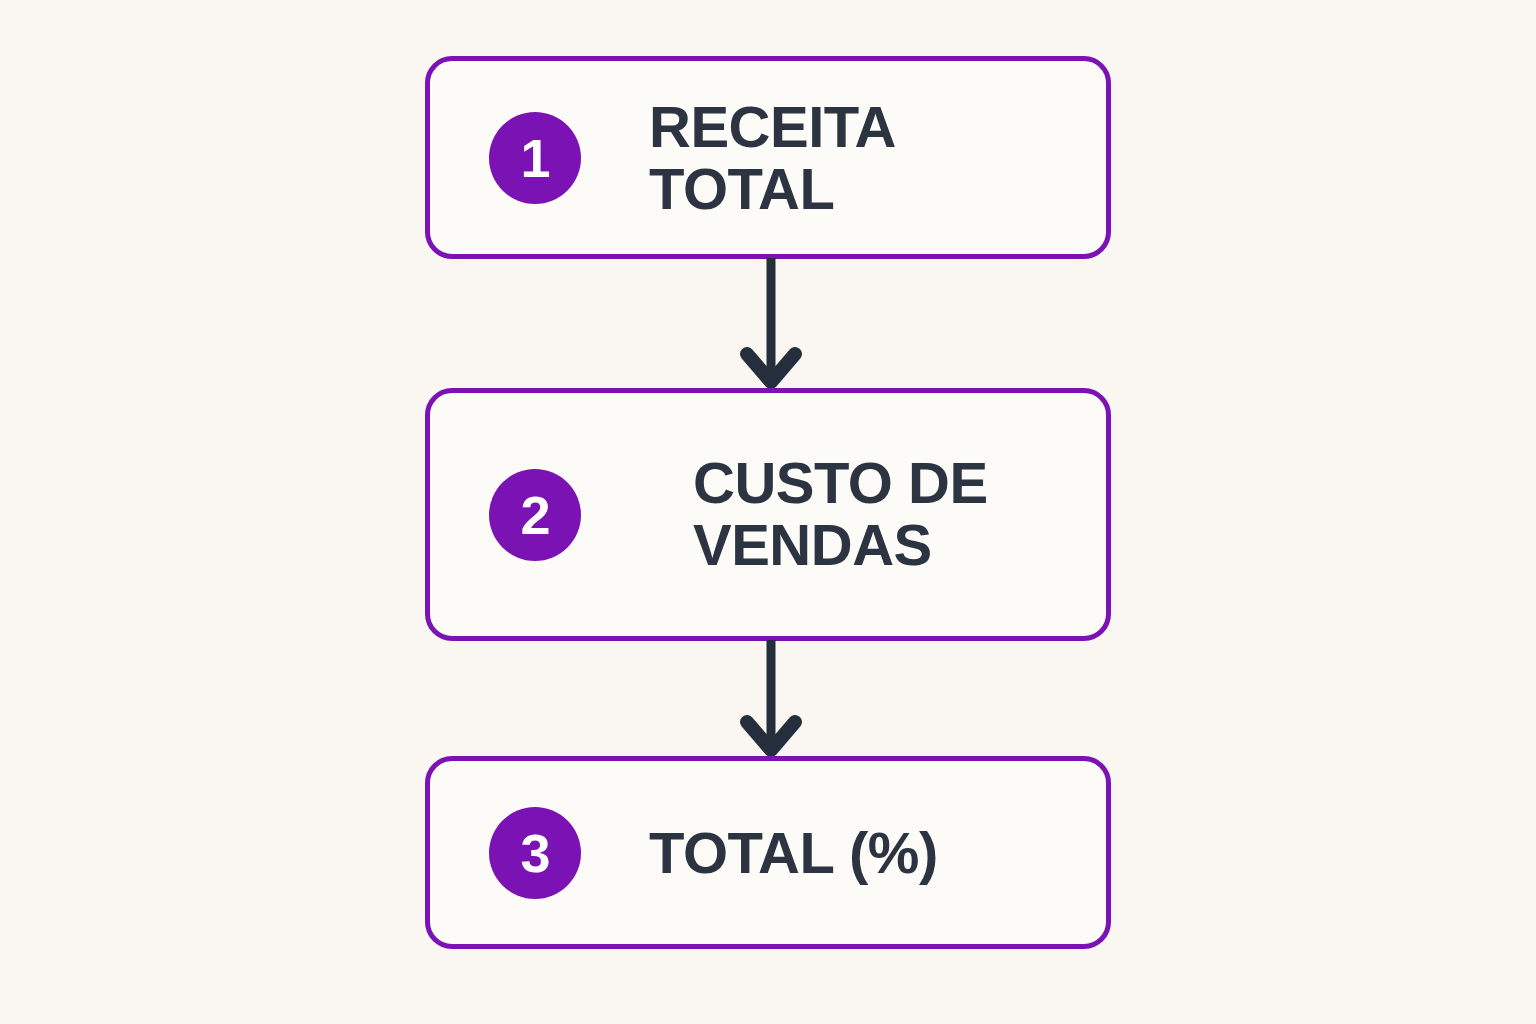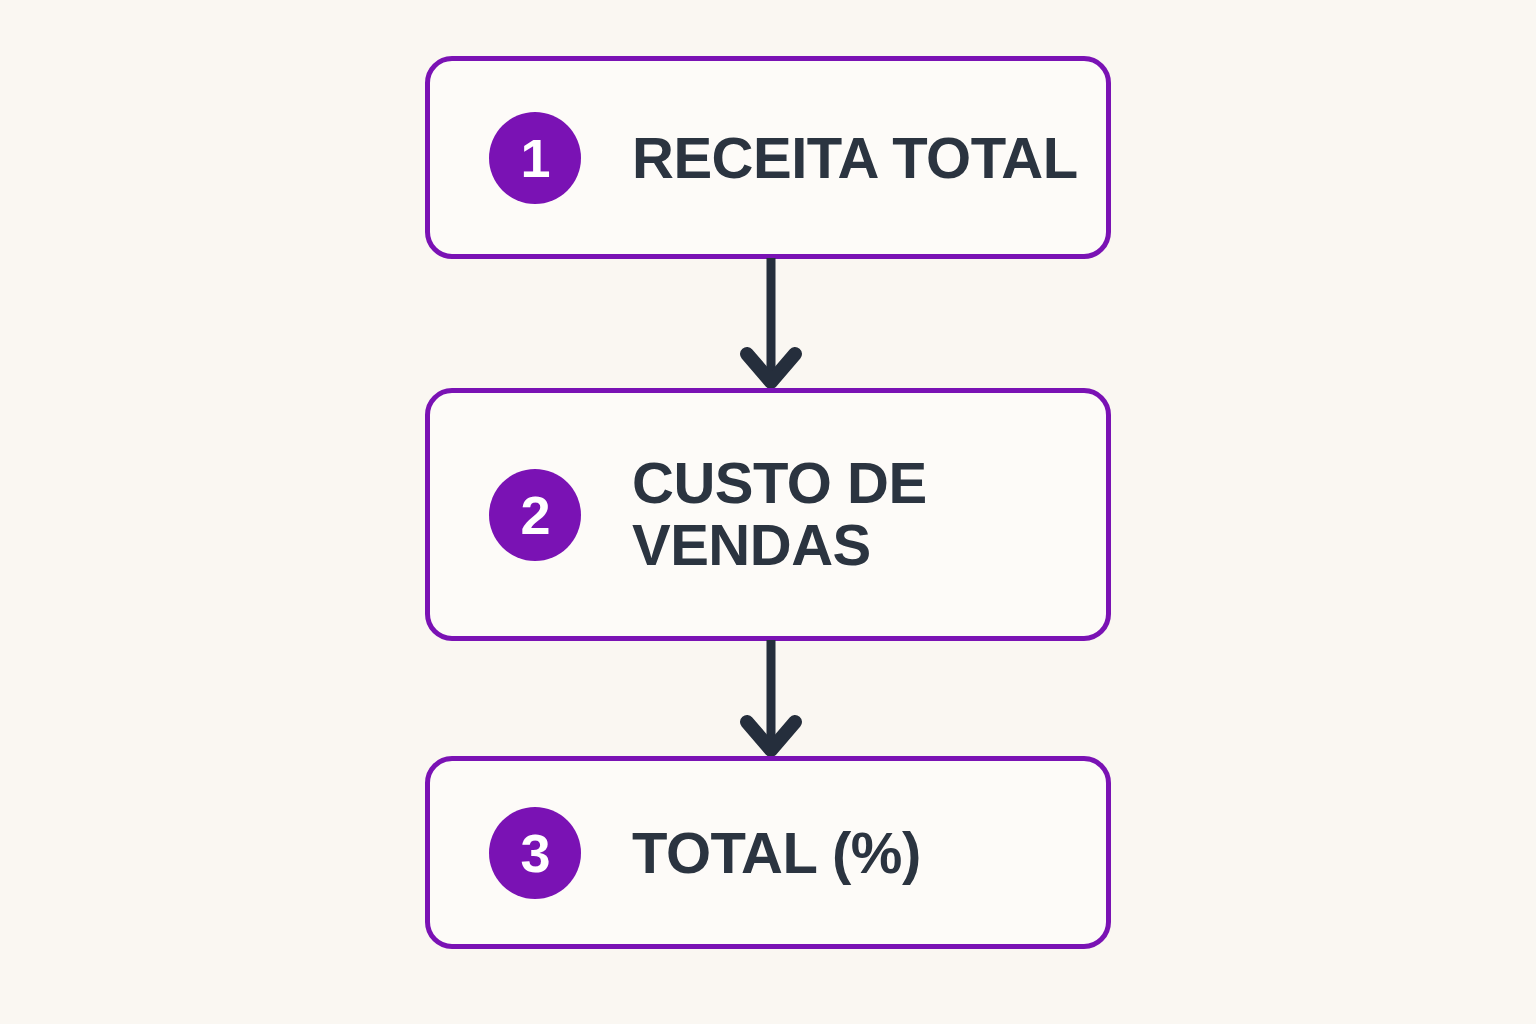--- a/index.html
+++ b/index.html
@@ -51,32 +51,32 @@
     justify-content: center;
     font-size: 54px;
     font-weight: bold;
     line-height: 1;
     letter-spacing: -1px;
     user-select: none;
   }
 
   .box-label {
     position: absolute;
-    left: 202px;
+    left: 219px;
     right: 24px;
     top: 50%;
     transform: translateY(-50%);
     color: #2b3440;
     font-size: 58px;
     font-weight: bold;
     line-height: 1.07;
     letter-spacing: -0.5px;
     white-space: pre-line;
   }
-  .box-2 .box-label { line-height: 1.08; }
+  .box-2 .box-label { line-height: 1.08; margin-left: 44px; }
 
   
   .arrow {
     position: absolute;
     left: 735px;
     width: 72px;
     color: #252e3c;
   }
   .arrow svg { display: block; width: 72px; height: 100%; }
   .arrow.arrow-1 { top: 258px; height: 131px; }

